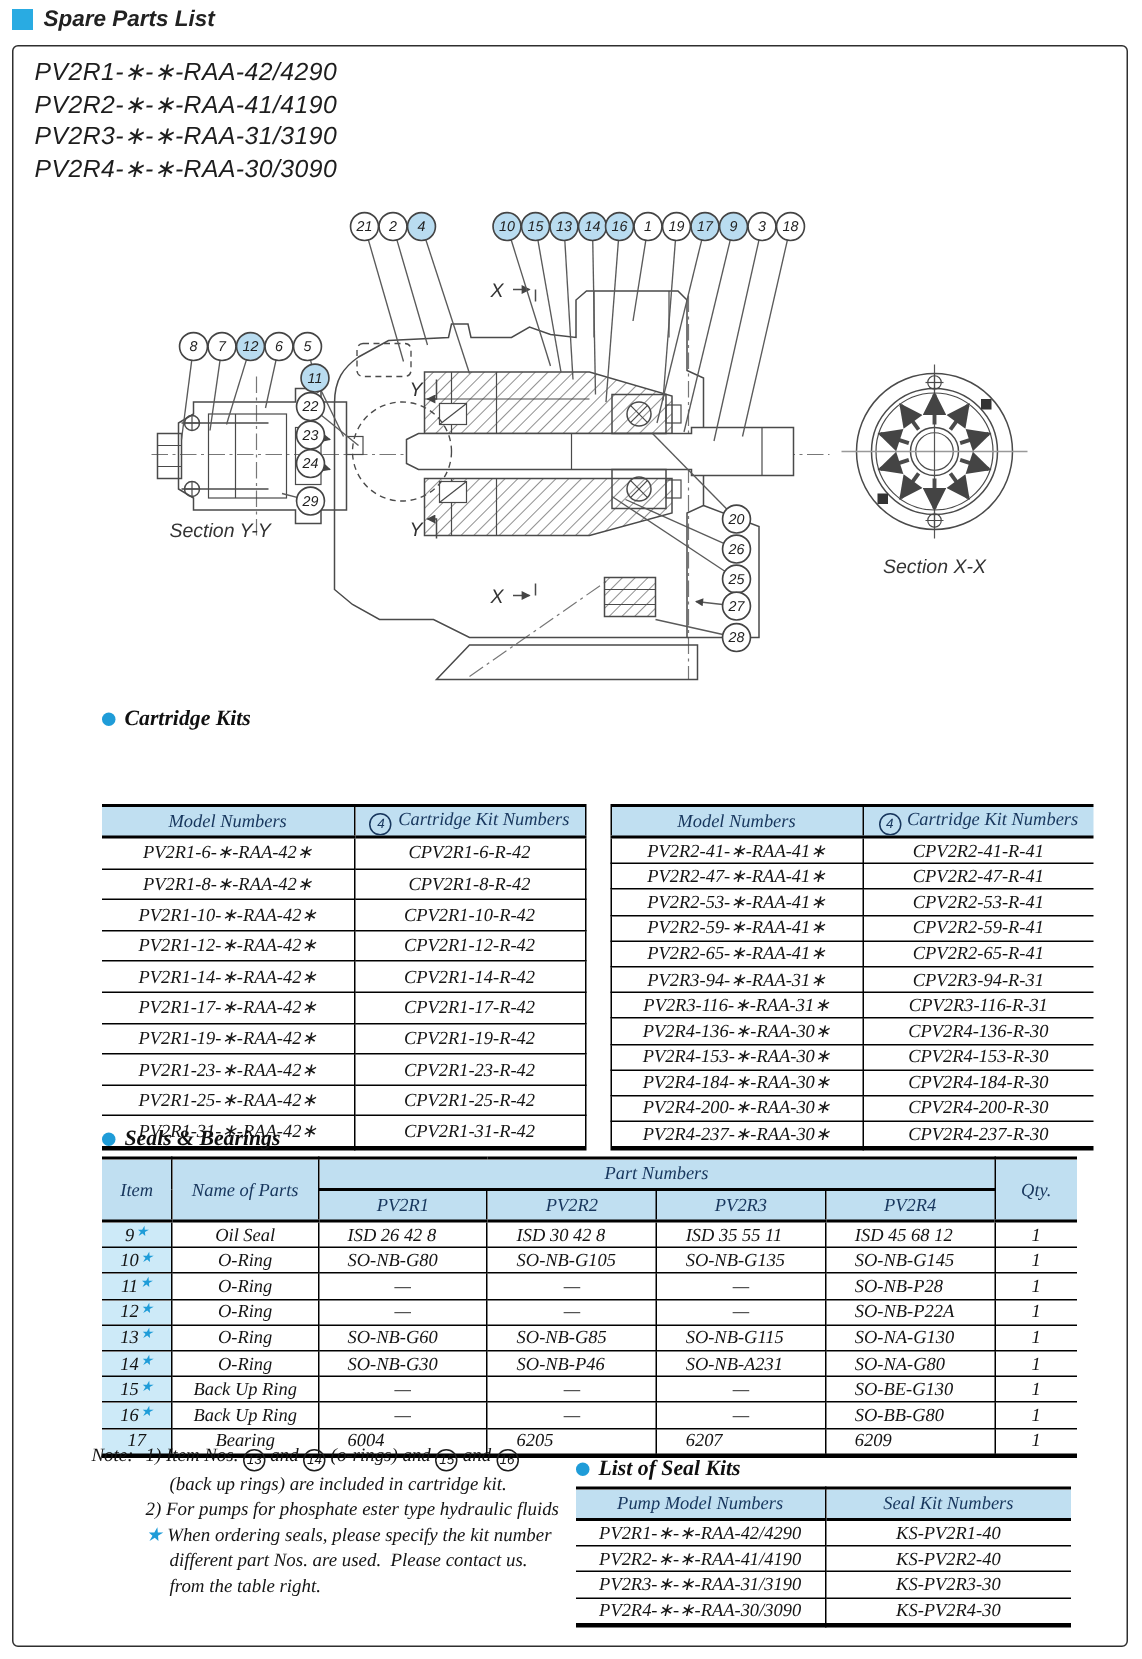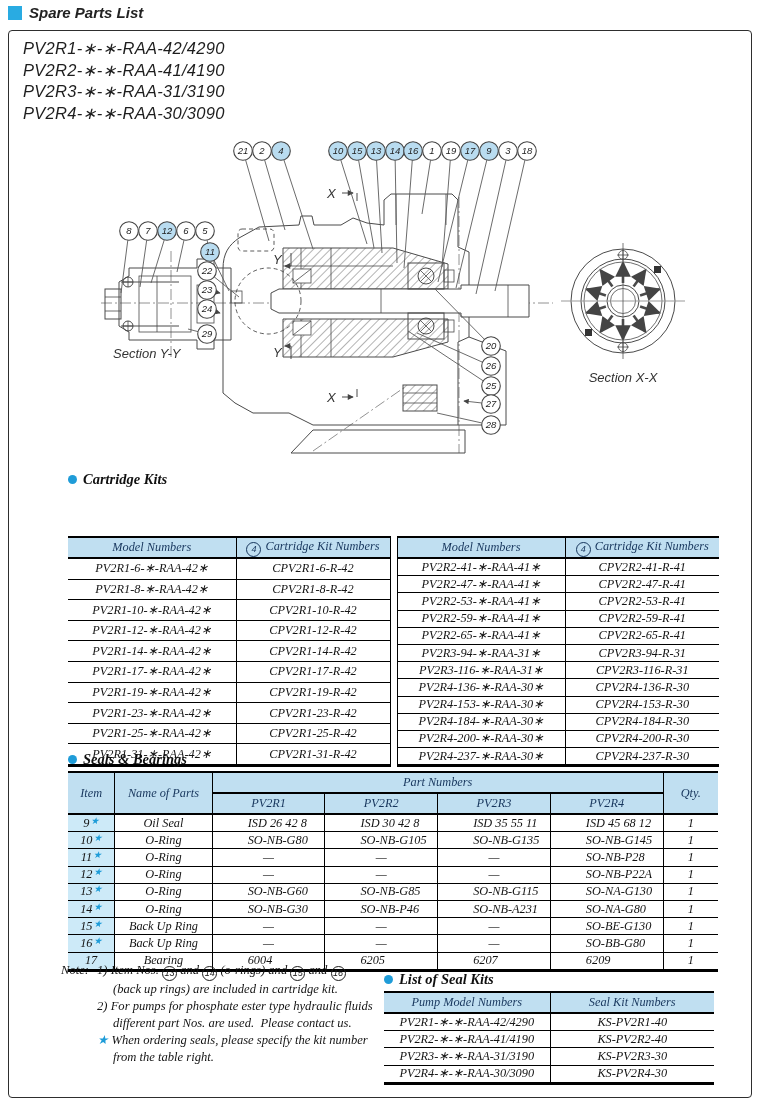--- a/index.html
+++ b/index.html
@@ -34,35 +34,35 @@
                color:#101010;margin-bottom:3px;}
   .bullet{width:9px;height:9px;border-radius:50%;background:#1f9cd8;flex:0 0 auto;}
   table.tbl{border-collapse:collapse;table-layout:fixed;
             border-top:2.5px solid #000;border-bottom:3px solid #000;font-size:12.3px;}
   .tbl th,.tbl td{border:1px solid #000;text-align:center;padding:0;overflow:hidden;white-space:nowrap;}
   .tbl th{background:#c0dff1;color:#17365d;font-weight:normal;height:19px;}
   .tbl td{height:16.2px;color:#141414;}
   .tbl th:first-child,.tbl td:first-child{border-left:none;}
   .tbl th:last-child,.tbl td:last-child{border-right:none;}
   
-  .ck-wrap{display:flex;gap:6px;margin-top:48px;}
+  .ck-wrap{display:flex;gap:16px;margin-top:48px;}
   .ck-left th:last-child,.ck-left td:last-child{border-right:1.5px solid #000;}
   .ck-right th:first-child,.ck-right td:first-child{border-left:1.5px solid #000;}
   .ck-table tr.hdr th{border-bottom:2px solid #000;}
   .circ{display:inline-block;width:13px;height:13px;line-height:12px;border:1px solid #1d1d1d;
         border-radius:50%;font-size:9px;text-align:center;vertical-align:-2px;
         font-family:"Liberation Sans",sans-serif;background:transparent;}
   th .circ{border-color:#17365d;margin-right:4px;}
   
   .seals tr.h1 th{border-bottom:2.5px solid #000;}
   .seals th.pn{border-bottom:1px solid #000;}
   .seals tr.sub th{border-bottom:2.5px solid #000;}
   .seals td.itemcell{background:#cdeaf8;}
   .istar{color:#1e9cd8;font-size:9.5px;position:relative;top:-3px;margin-left:1px;}
-  .seals td.part{text-align:left;padding-left:35px;}
+  .seals td.part{text-align:left;padding-left:19px;}
   .seals td.part.dash{text-align:center;padding-left:0;}
   
   .notes{position:absolute;font-size:12.6px;line-height:17px;color:#141414;display:flex;}
   .note-label{width:36px;flex:0 0 auto;}
   .nl.c2{padding-left:16px;}
   .bstar{color:#1e9cd8;}
   
   .sk-table tr.hdr th{border-bottom:2px solid #000;}
 </style>
 </head>
@@ -535,22 +535,22 @@
           </tbody>
       </table>
     </div>
 
     <div class="notes" style="top:931px;left:52px;width:336px;">
       <div class="note-label">Note:</div>
       <div class="note-lines" id="note-lines">
           <div class="nl c1">1) Item Nos. <span class="circ">13</span> and <span class="circ">14</span> (o-rings) and <span class="circ">15</span> and <span class="circ">16</span></div>
           <div class="nl c2">(back up rings) are included in cartridge kit.</div>
           <div class="nl c1">2) For pumps for phosphate ester type hydraulic fluids</div>
+          <div class="nl c1"><span class="bstar">★</span> When ordering seals, please specify the kit number</div>
           <div class="nl c2">different part Nos. are used.&nbsp; Please contact us.</div>
-          <div class="nl c1"><span class="bstar">★</span> When ordering seals, please specify the kit number</div>
           <div class="nl c2">from the table right.</div>
         </div>
     </div>
 
     <div class="sec" style="top:940px;left:375px;width:330px;">
       <div class="sec-heading">
         <span class="bullet"></span>
         <span>List of Seal Kits</span>
       </div>
       <table class="tbl sk-table" id="sk" style="width:330px;">

